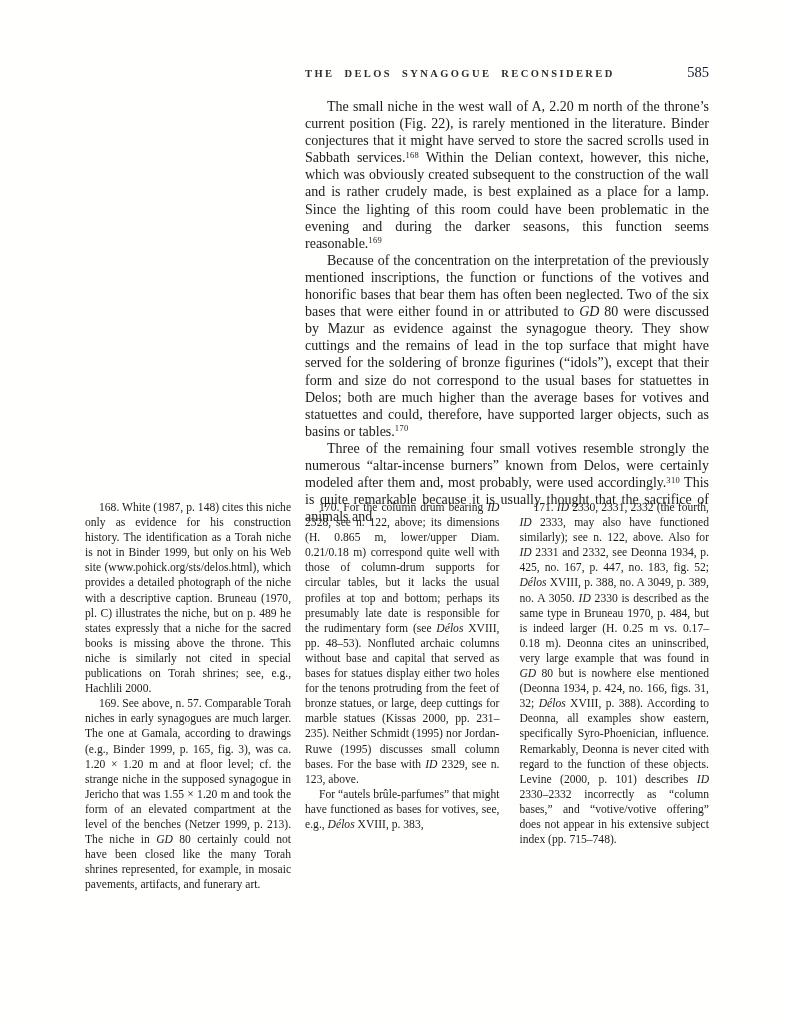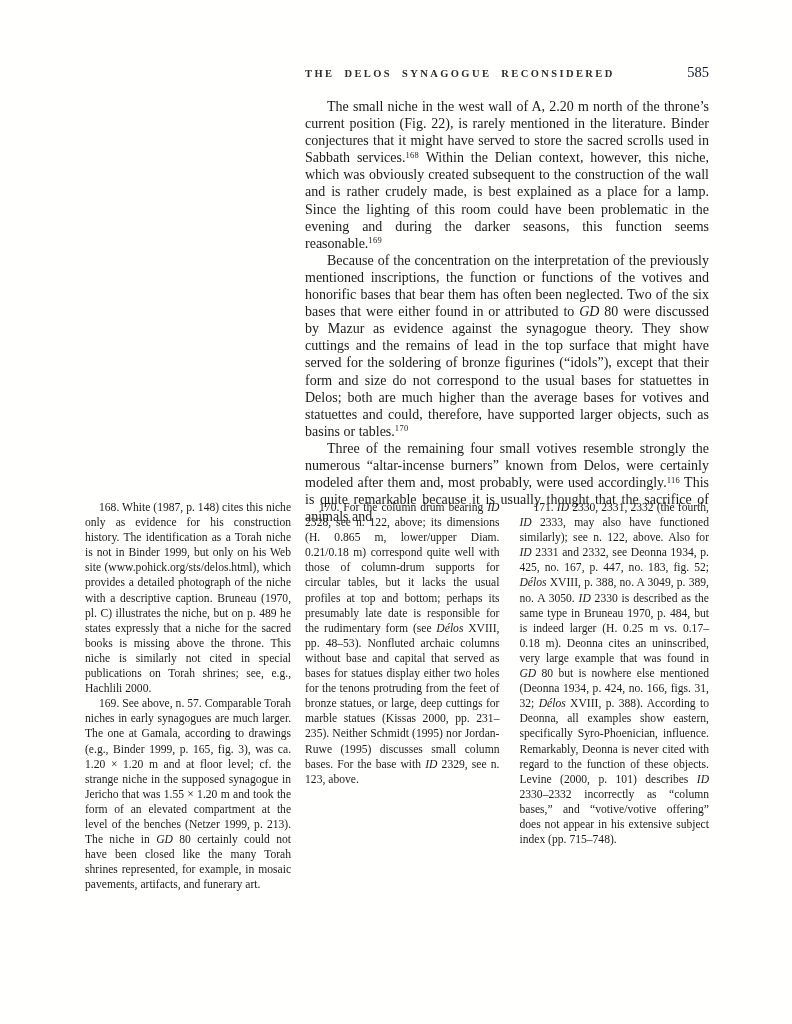--- a/index.html
+++ b/index.html
@@ -76,29 +76,30 @@
 <div class="page">
 
   <header class="running-head">
     <span class="running-title">THE DELOS SYNAGOGUE RECONSIDERED</span>
     <span class="page-number">585</span>
   </header>
 
   <main class="body-text">
     <p><span>The small niche in the west wall of A, 2.20 m north of the throne’s current position (Fig. 22), is rarely mentioned in the literature. Binder conjectures that it might have served to store the sacred scrolls used in Sabbath services.</span><sup>168</sup><span> Within the Delian context, however, this niche, which was obviously created subsequent to the construction of the wall and is rather crudely made, is best explained as a place for a lamp. Since the lighting of this room could have been problematic in the evening and during the darker seasons, this function seems reasonable.</span><sup>169</sup></p>
     <p><span>Because of the concentration on the interpretation of the previously mentioned inscriptions, the function or functions of the votives and honorific bases that bear them has often been neglected. Two of the six bases that were either found in or attributed to </span><i>GD</i><span> 80 were discussed by Mazur as evidence against the synagogue theory. They show cuttings and the remains of lead in the top surface that might have served for the soldering of bronze figurines (“idols”), except that their form and size do not correspond to the usual bases for statuettes in Delos; both are much higher than the average bases for votives and statuettes and could, therefore, have supported larger objects, such as basins or tables.</span><sup>170</sup></p>
-    <p><span>Three of the remaining four small votives resemble strongly the numerous “altar-incense burners” known from Delos, were certainly modeled after them and, most probably, were used accordingly.</span><sup>116</sup><span> This is quite remarkable because it is usually thought that the sacrifice of animals and</span></p>
+    <p><span>Three of the remaining four small votives resemble strongly the numerous “altar-incense burners” known from Delos, were certainly modeled after them and, most probably, were used accordingly.</span><sup>310</sup><span> This is quite remarkable because it is usually thought that the sacrifice of animals and</span></p>
   </main>
 
   <section class="footnotes">
     <div class="fn-col fn-col-1">
       <p class="fn indent"><span>168. White (1987, p. 148) cites this niche only as evidence for his construction history. The identification as a Torah niche is not in Binder 1999, but only on his Web site (www.pohick.org/sts/delos.html), which provides a detailed photograph of the niche with a descriptive caption. Bruneau (1970, pl. C) illustrates the niche, but on p. 489 he states expressly that a niche for the sacred books is missing above the throne. This niche is similarly not cited in special publications on Torah shrines; see, e.g., Hachlili 2000.</span></p>
       <p class="fn indent"><span>169. See above, n. 57. Comparable Torah niches in early synagogues are much larger. The one at Gamala, according to drawings (e.g., Binder 1999, p. 165, fig. 3), was ca. 1.20 × 1.20 m and at floor level; cf. the strange niche in the supposed synagogue in Jericho that was 1.55 × 1.20 m and took the form of an elevated compartment at the level of the benches (Netzer 1999, p. 213). The niche in </span><i>GD</i><span> 80 certainly could not have been closed like the many Torah shrines represented, for example, in mosaic pavements, artifacts, and funerary art.</span></p>
     </div>
     <div class="fn-col fn-col-2">
       <p class="fn indent"><span>170. For the column drum bearing </span><i>ID</i><span> 2328, see n. 122, above; its dimensions (H. 0.865 m, lower/upper Diam. 0.21/0.18 m) correspond quite well with those of column-drum supports for circular tables, but it lacks the usual profiles at top and bottom; perhaps its presumably late date is responsible for the rudimentary form (see </span><i>Délos</i><span> XVIII, pp. 48–53). Nonfluted archaic columns without base and capital that served as bases for statues display either two holes for the tenons protruding from the feet of bronze statues, or large, deep cuttings for marble statues (Kissas 2000, pp. 231–235). Neither Schmidt (1995) nor Jordan-Ruwe (1995) discusses small column bases. For the base with </span><i>ID</i><span> 2329, see n. 123, above.</span></p>
+      <p class="fn indent"><span>For “autels brûle-parfumes” that might have functioned as bases for votives, see, e.g., </span><i>Délos</i><span> XVIII, p. 383,</span></p>
     </div>
     <div class="fn-col fn-col-3">
       <p class="fn indent"><span>171. </span><i>ID</i><span> 2330, 2331, 2332 (the fourth, </span><i>ID</i><span> 2333, may also have functioned similarly); see n. 122, above. Also for </span><i>ID</i><span> 2331 and 2332, see Deonna 1934, p. 425, no. 167, p. 447, no. 183, fig. 52; </span><i>Délos</i><span> XVIII, p. 388, no. A 3049, p. 389, no. A 3050. </span><i>ID</i><span> 2330 is described as the same type in Bruneau 1970, p. 484, but is indeed larger (H. 0.25 m vs. 0.17–0.18 m). Deonna cites an uninscribed, very large example that was found in </span><i>GD</i><span> 80 but is nowhere else mentioned (Deonna 1934, p. 424, no. 166, figs. 31, 32; </span><i>Délos</i><span> XVIII, p. 388). According to Deonna, all examples show eastern, specifically Syro-Phoenician, influence. Remarkably, Deonna is never cited with regard to the function of these objects. Levine (2000, p. 101) describes </span><i>ID</i><span> 2330–2332 incorrectly as “column bases,” and “votive/votive offering” does not appear in his extensive subject index (pp. 715–748).</span></p>
     </div>
   </section>
 
 </div>
 
 </body></html>

